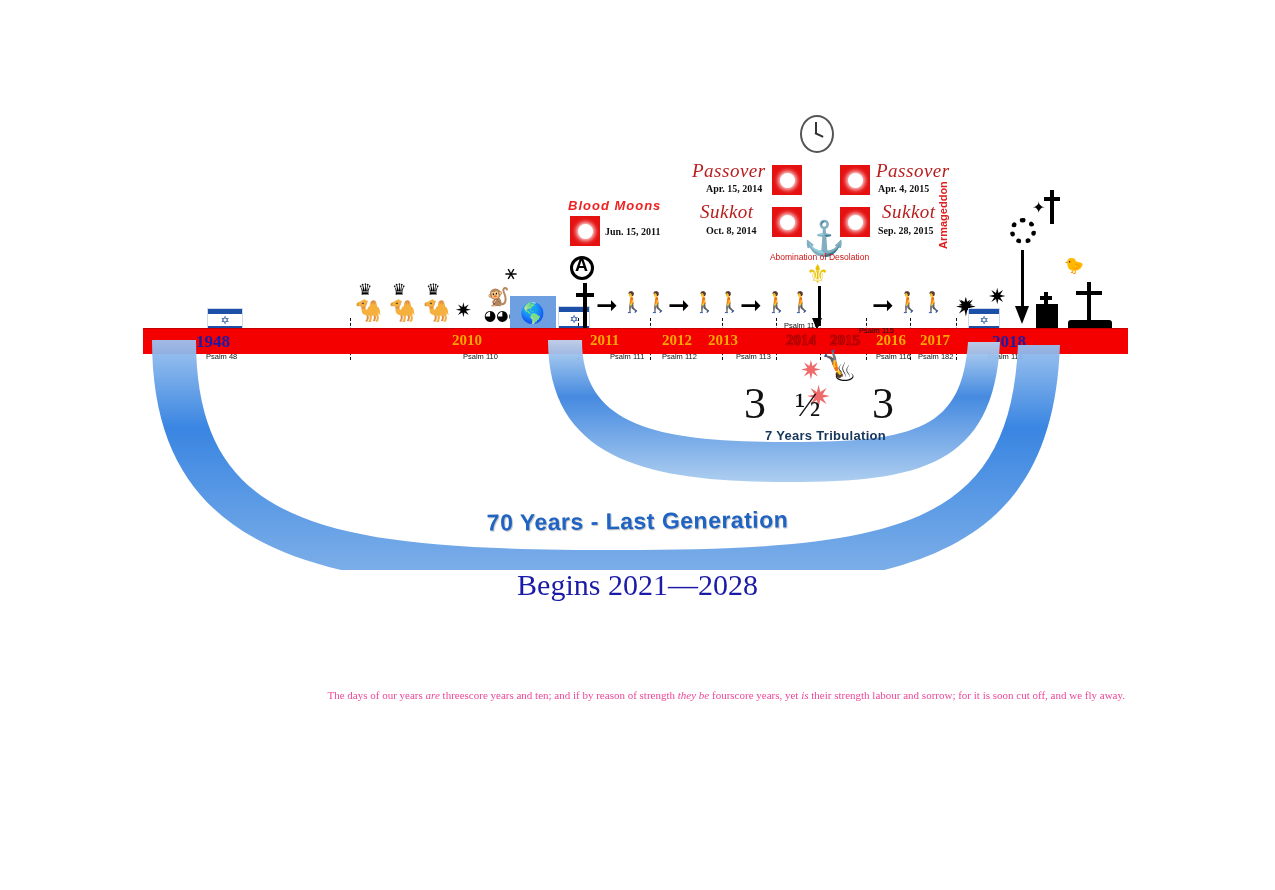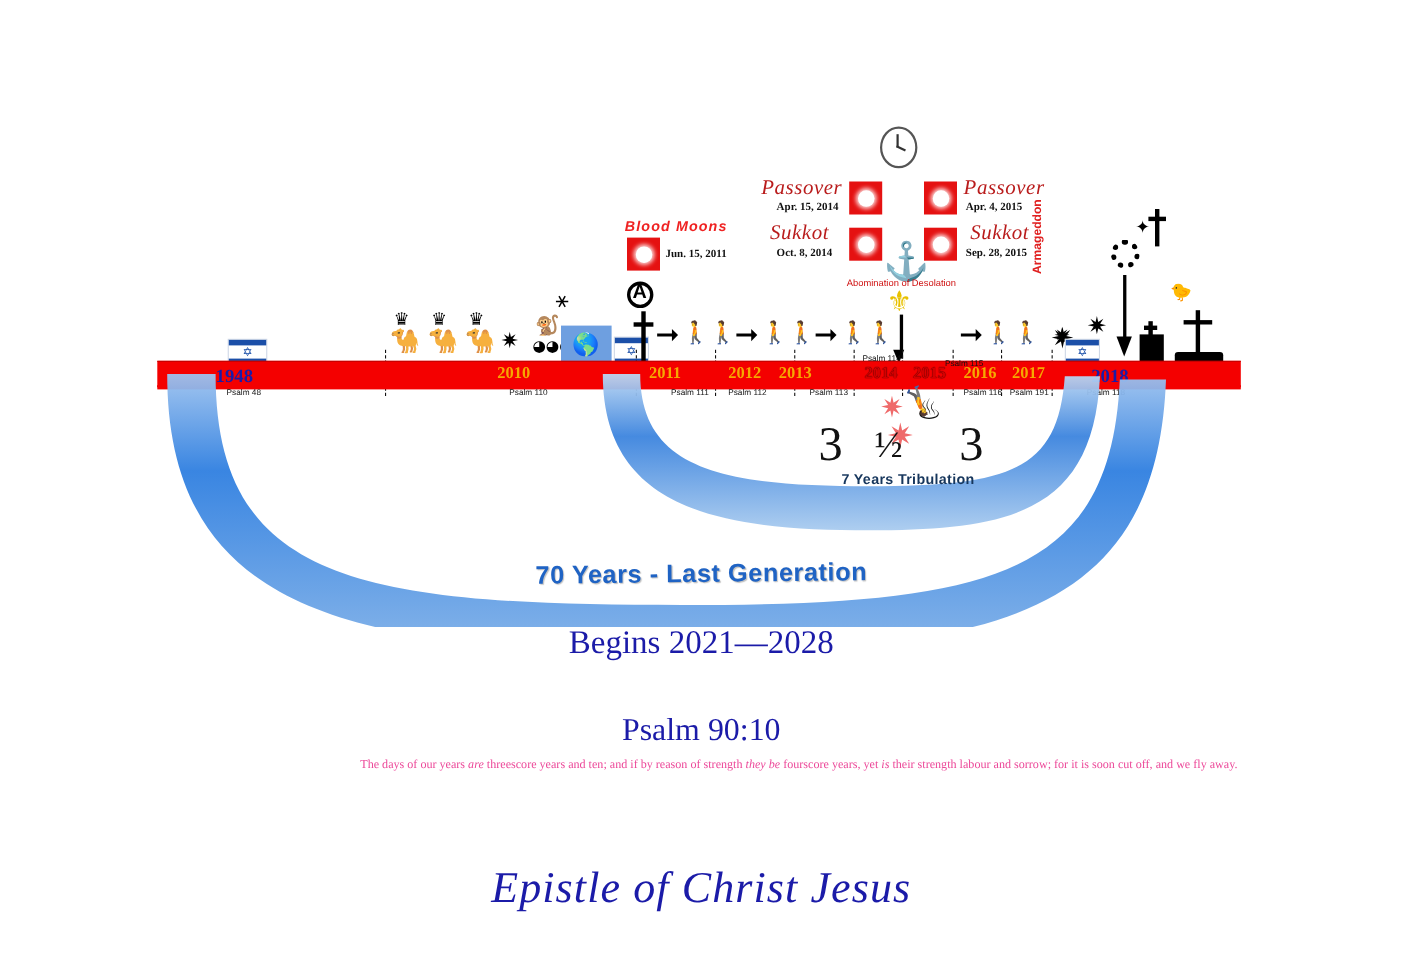--- a/index.html
+++ b/index.html
@@ -321,21 +321,21 @@
   <div class="year-label red-hl" style="left:786px;">2014</div>
   <div class="psalm-label" style="left:784px;top:321px;">Psalm 114</div>
 
   <div class="year-label red-hl" style="left:830px;">2015</div>
   <div class="psalm-label" style="left:828px;top:326px;padding-left:31px;">Psalm 115</div>
 
   <div class="year-label" style="left:876px;">2016</div>
   <div class="psalm-label" style="left:876px;">Psalm 116</div>
 
   <div class="year-label" style="left:920px;">2017</div>
-  <div class="psalm-label" style="left:918px;">Psalm 191</div>
+  <div class="psalm-label" style="left:918px;">Psalm 182</div>
 
   <div class="year-label blue" style="left:992px;">2018</div>
   <div class="psalm-label" style="left:988px;">Psalm 118</div>
 
   <div class="people-row" style="left:818px;top:352px;font-size:26px;transform:rotate(160deg);">🚶</div>
   <div class="redstar" style="left:800px;top:358px;">✷</div>
   <div class="redstar" style="left:806px;top:382px;font-size:30px;">✷</div>
   <div class="flame-ico" style="left:833px;top:360px;font-size:26px;">♨</div>
 
   <div class="big-num" style="left:744px;top:378px;">3</div>
@@ -360,21 +360,19 @@
              L 1060 45 C 1052 262, 900 292, 620 292 C 330 292, 152 262, 152 40 Z" fill="url(#gradGen)" opacity="0.95"></path>
 
     <path d="M 582 40 C 582 128, 660 142, 790 142 C 918 142, 962 128, 968 42
              L 1000 42 C 994 166, 918 182, 790 182 C 660 182, 548 166, 548 40 Z" fill="url(#gradTrib)" opacity="0.95"></path>
   </svg>
 
   <div id="trib-arc-label" class="arc-label">7 Years Tribulation</div>
   <div id="gen-arc-label" class="arc-label">70 Years - Last Generation</div>
 
   <div id="begins-line">Begins 2021—2028</div>
-  <div id="psalm-ref">Psalm 90:10</div>
 
   <div id="verse-text">
     <span>The days of our years </span><i>are</i><span> threescore years and ten; and if by reason of strength </span><i>they be</i><span> fourscore years, yet </span><i>is</i><span> their strength labour and sorrow; for it is soon cut off, and we fly away.</span>
   </div>
 
-  <div id="signature">Epistle of Christ Jesus</div>
 
 </div>
 
 </body></html>

